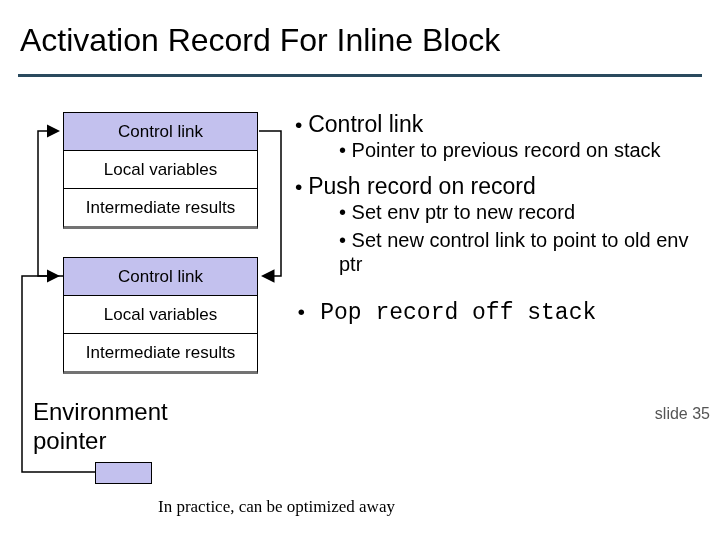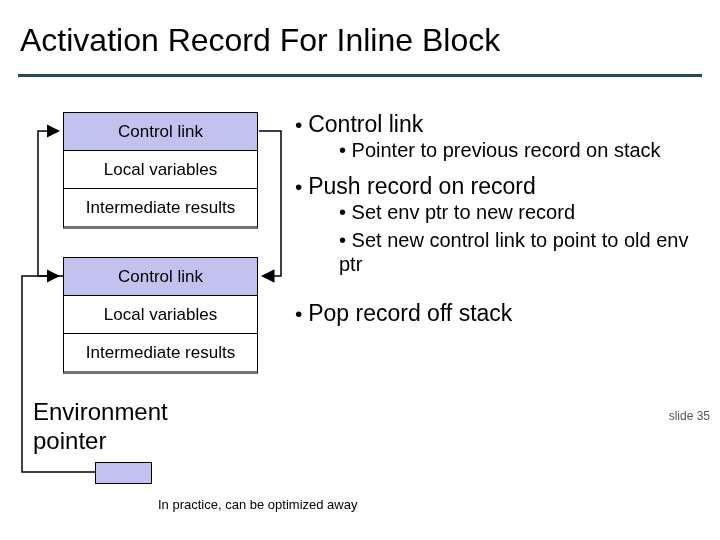--- a/index.html
+++ b/index.html
@@ -103,35 +103,35 @@
     padding-top: 2px;
   }
   .lvl2 > li {
     font-size: 20px;
     margin-bottom: 3px;
   }
   .lvl2 > li::before {
     content: "• ";
   }
   .lvl1 > li.b2 { margin-top: 10px; }
-  .lvl1 > li.b3 { margin-top: 22px; }
+  .lvl1 > li.b3 { margin-top: 22px; font-family: Liberation Mono, monospace; }
 
   .bottom-note {
     position: absolute;
     left: 158px;
     top: 497px;
-    font-family: Liberation Sans, sans-serif;
-    font-size: 13px;
+    font-family: Liberation Serif, serif;
+    font-size: 17px;
   }
   .slide-num {
     position: absolute;
     right: 10px;
     bottom: 9px;
     font-family: Arial, Helvetica, sans-serif;
-    font-size: 12px;
+    font-size: 16px;
     color: #555;
   }
 
   
   svg.overlay {
     position: absolute;
     left: 0;
     top: 0;
     width: 720px;
     height: 540px;

